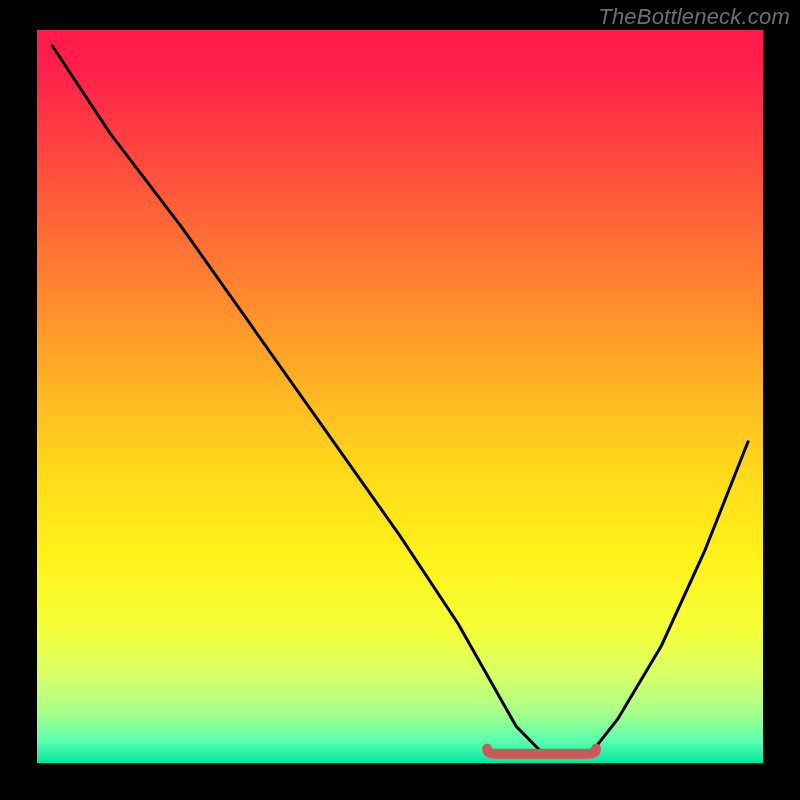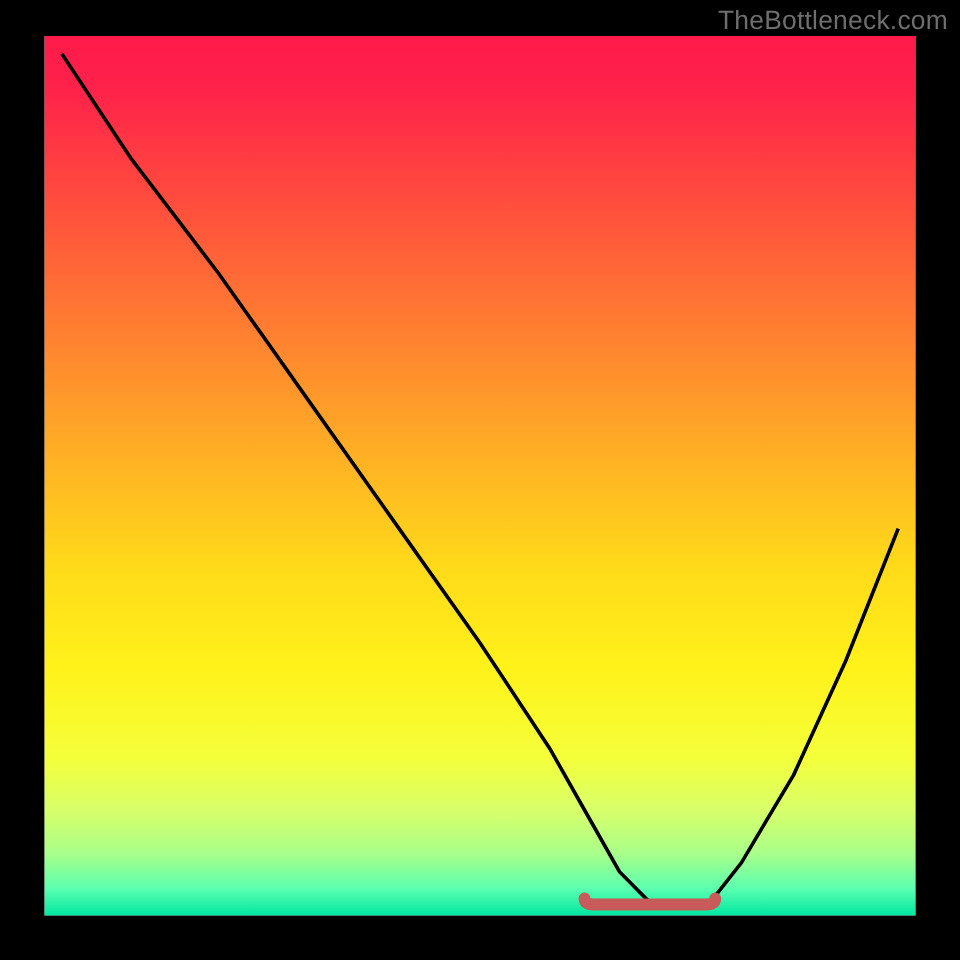--- a/index.html
+++ b/index.html
@@ -8,20 +8,21 @@
     width: 800px;
     height: 800px;
     background: #ffffff;
     font-family: Arial, Helvetica, sans-serif;
     overflow: hidden;
   }
   .container {
     position: relative;
     width: 800px;
     height: 800px;
+    font-style: italic;
   }
   .attribution {
     position: absolute;
     top: 4px;
     right: 10px;
     font-size: 22px;
     color: #6e6e6e;
     font-weight: 500;
     letter-spacing: 0.2px;
   }

